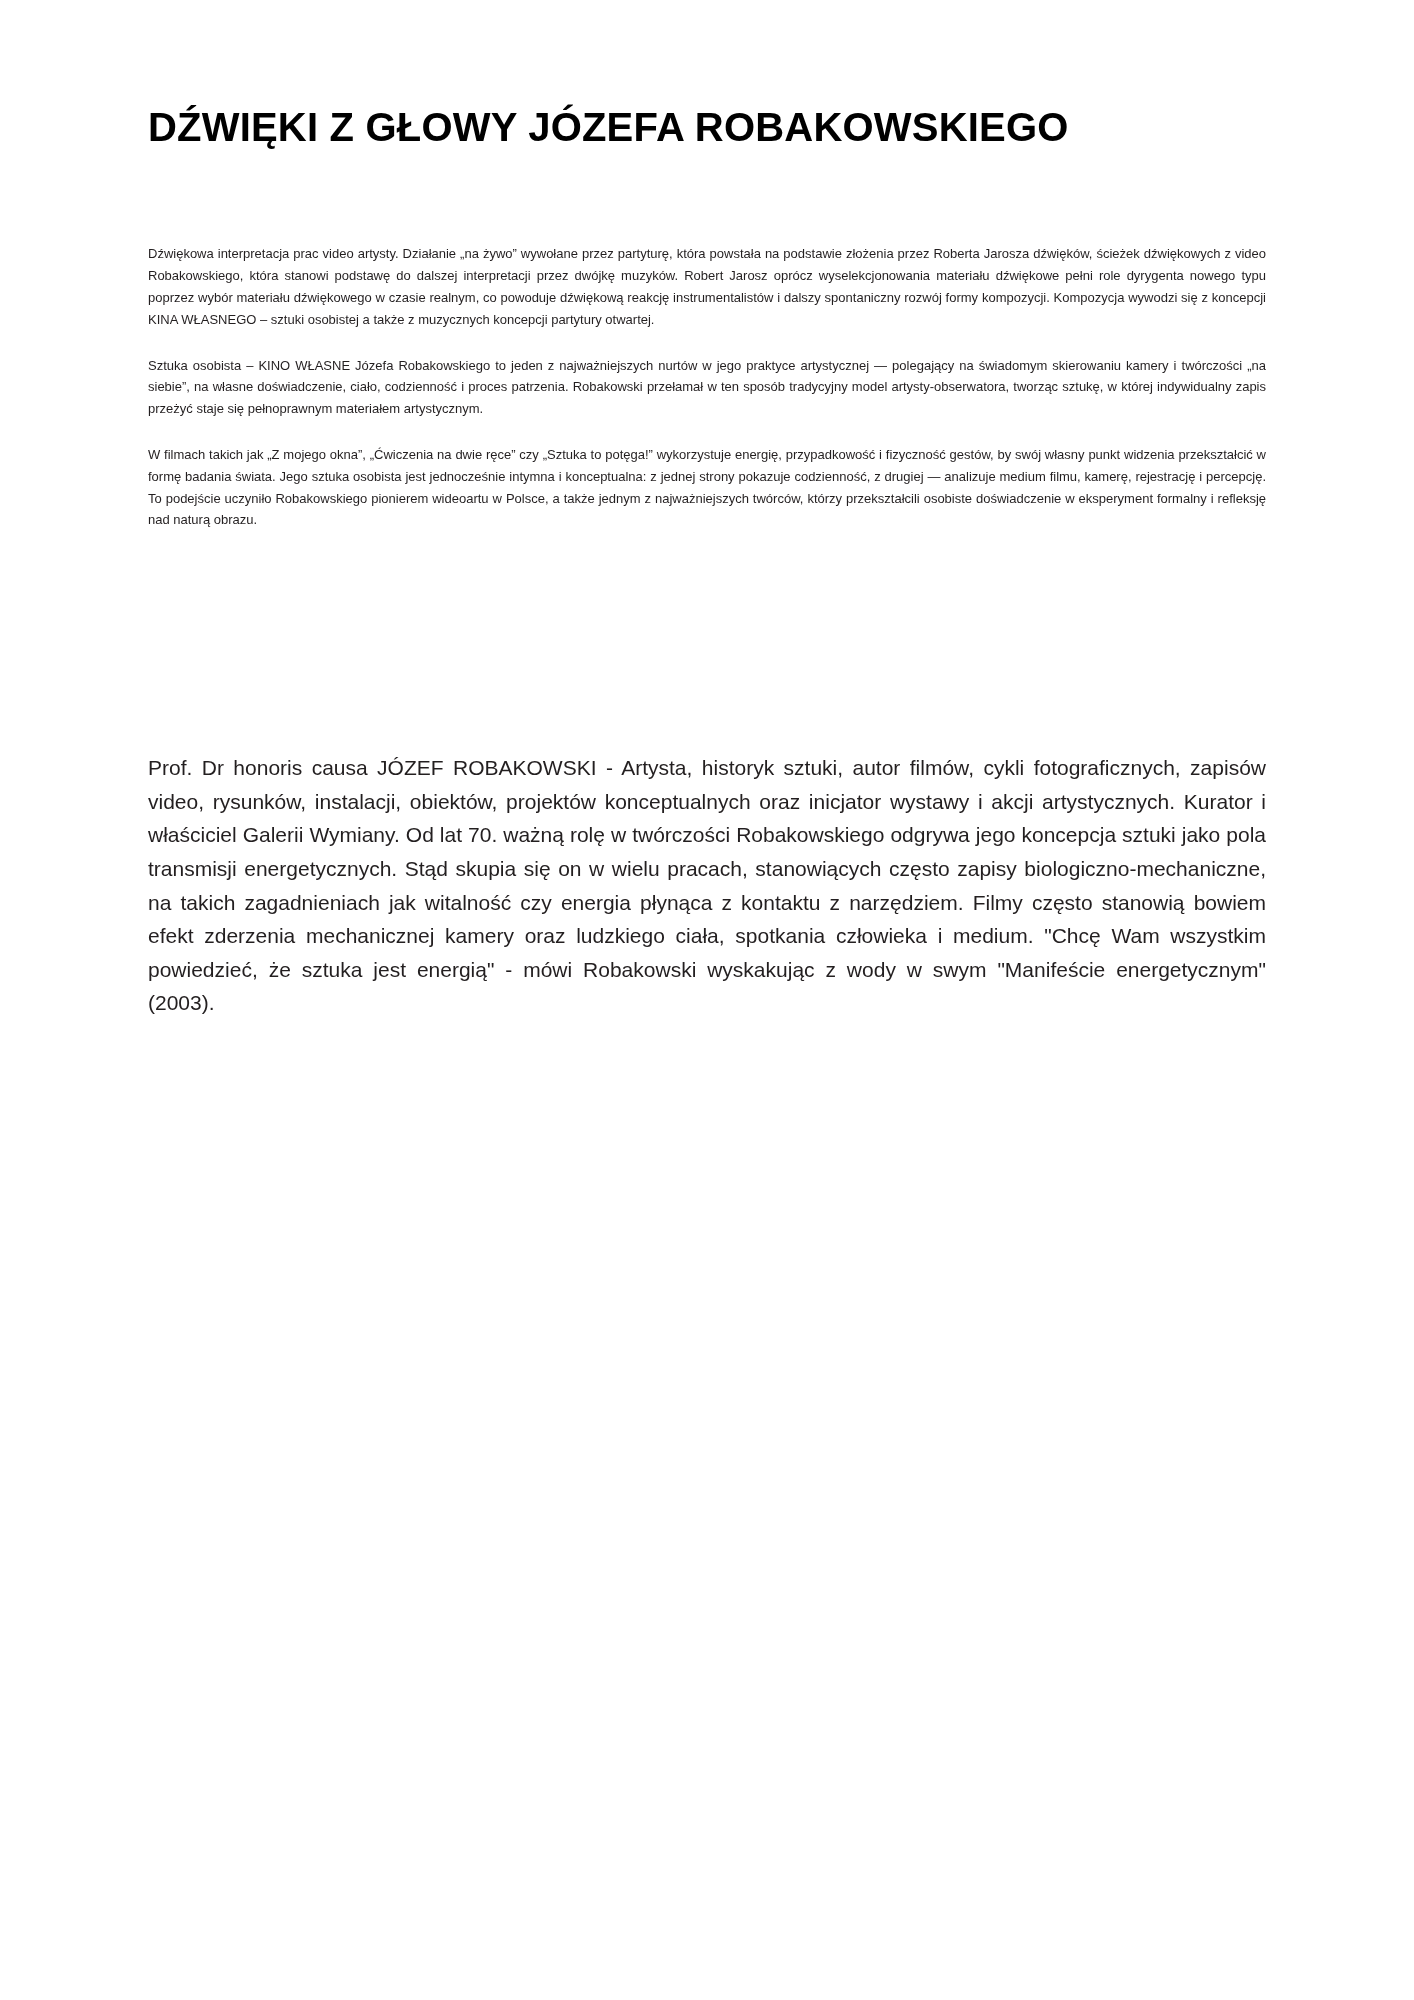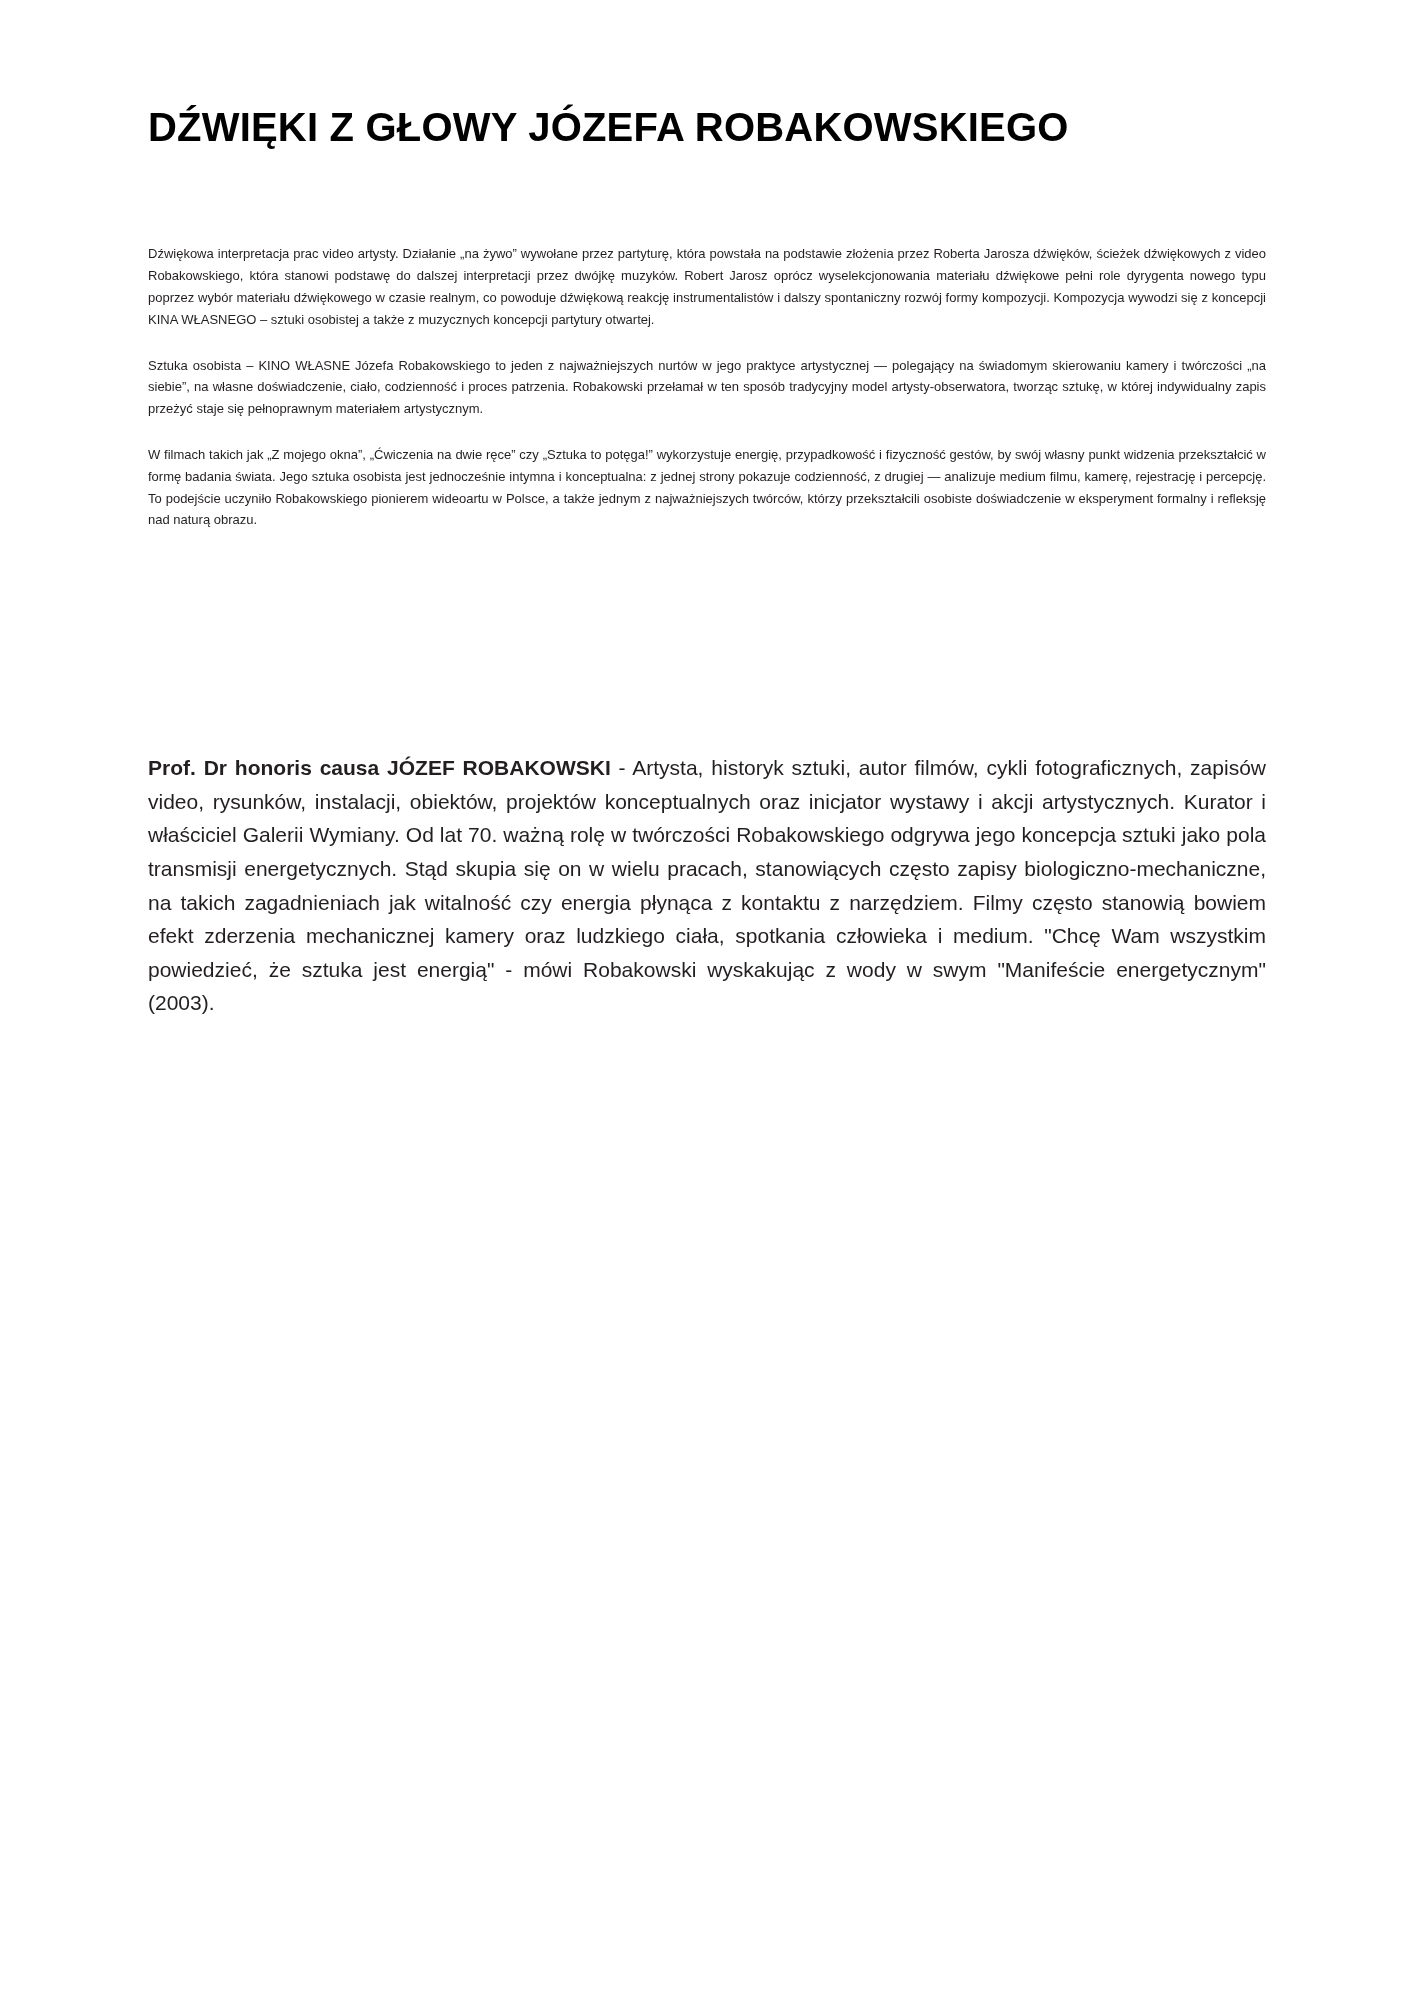--- a/index.html
+++ b/index.html
@@ -43,21 +43,21 @@
     height: 196px;
   }
   .bio-block {
     font-size: 21px;
     line-height: 1.60;
     text-align: justify;
     color: #231f20;
     margin: 0;
   }
   .bio-lead {
-    font-weight: bold;
+    font-weight: normal;
   }
 </style>
 </head>
 <body>
 
 <div class="page">
 
   <h1 class="doc-title">DŹWIĘKI Z GŁOWY JÓZEFA ROBAKOWSKIEGO</h1>
 
   <p class="body-block">Dźwiękowa interpretacja prac video artysty. Działanie „na żywo” wywołane przez partyturę, która powstała na podstawie złożenia przez Roberta Jarosza dźwięków, ścieżek dźwiękowych z video Robakowskiego, która stanowi podstawę do dalszej interpretacji przez dwójkę muzyków. Robert Jarosz oprócz wyselekcjonowania materiału dźwiękowe pełni role dyrygenta nowego typu poprzez wybór materiału dźwiękowego w czasie realnym, co powoduje dźwiękową reakcję instrumentalistów i dalszy spontaniczny rozwój formy kompozycji. Kompozycja wywodzi się z koncepcji KINA WŁASNEGO – sztuki osobistej a także z muzycznych koncepcji partytury otwartej.</p>

